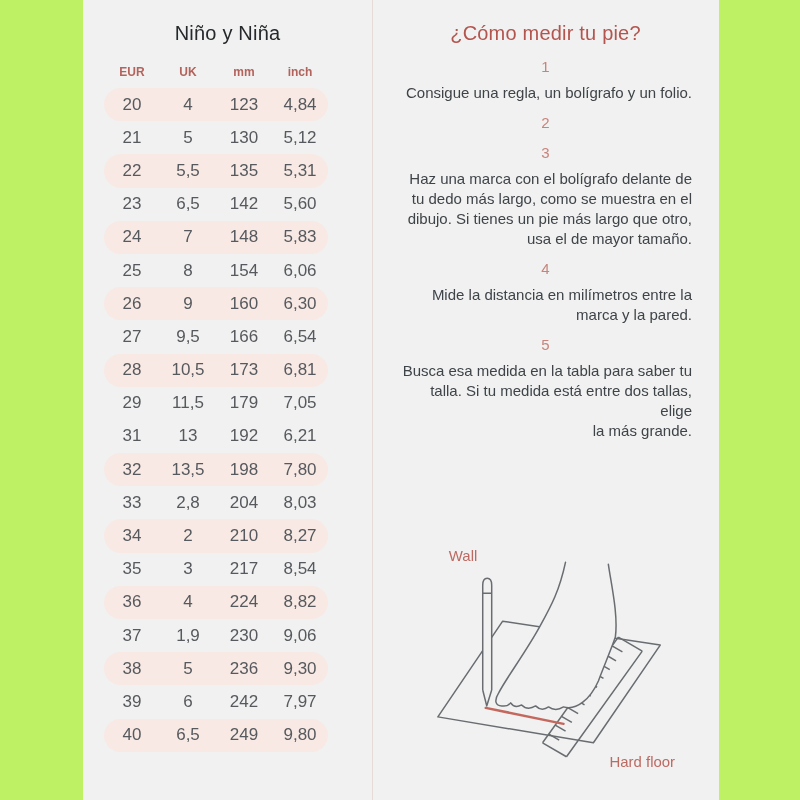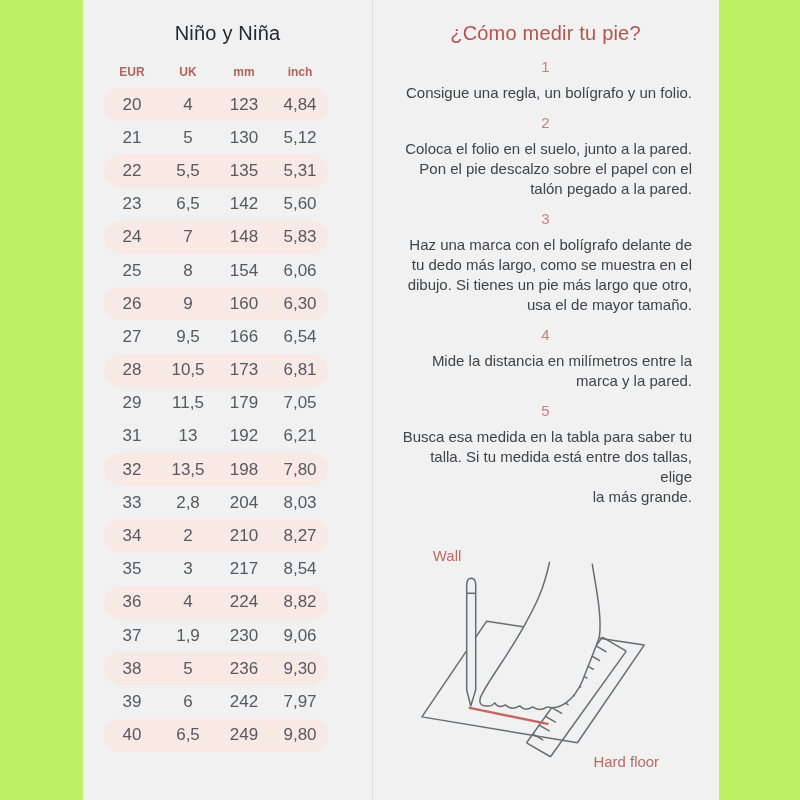--- a/index.html
+++ b/index.html
@@ -17,21 +17,21 @@
   .tbody{margin-top:6px;}
   .trow{height:33.2px;border-radius:17px;font-size:17px;color:#56595d;}
   .trow.alt{background:#f8e9e4;}
 
   .right-title{margin-top:21px;height:24px;line-height:24px;text-align:center;
                font-size:20px;color:#b4544e;letter-spacing:.2px;}
   .steps{margin-top:12px;padding:0 26px;}
   .step-num{margin:10px 0 6px;text-align:center;font-size:15px;color:#c9837b;line-height:20px;}
   .step-text{text-align:right;font-size:15px;line-height:20px;color:#3f4449;white-space:pre-line;}
 
-  .diagram{position:absolute;left:0;top:545px;width:345px;height:255px;}
+  .diagram{position:absolute;left:16px;top:545px;width:345px;height:255px;}
   .diagram svg{display:block;}
   .diag-label{font-size:15px;fill:#bd6a62;font-family:"Liberation Sans",sans-serif;}
 </style>
 </head>
 <body>
 
 <div class="stage">
   <div class="panel">
 
     <div class="left-col">
@@ -167,23 +167,20 @@
           </div>
       </div>
     </div>
 
     <div class="right-col">
       <div class="right-title">¿Cómo medir tu pie?</div>
       <div class="steps">
           <div class="step-num">1</div>
           <div class="step-text">Consigue una regla, un bolígrafo y un folio.</div>
           <div class="step-num">2</div>
-          <div class="step-text">Coloca el folio en el suelo, junto a la pared.
-Pon el pie descalzo sobre el papel con el
-talón pegado a la pared.</div>
           <div class="step-num">3</div>
           <div class="step-text">Haz una marca con el bolígrafo delante de
 tu dedo más largo, como se muestra en el
 dibujo. Si tienes un pie más largo que otro,
 usa el de mayor tamaño.</div>
           <div class="step-num">4</div>
           <div class="step-text">Mide la distancia en milímetros entre la
 marca y la pared.</div>
           <div class="step-num">5</div>
           <div class="step-text">Busca esa medida en la tabla para saber tu

